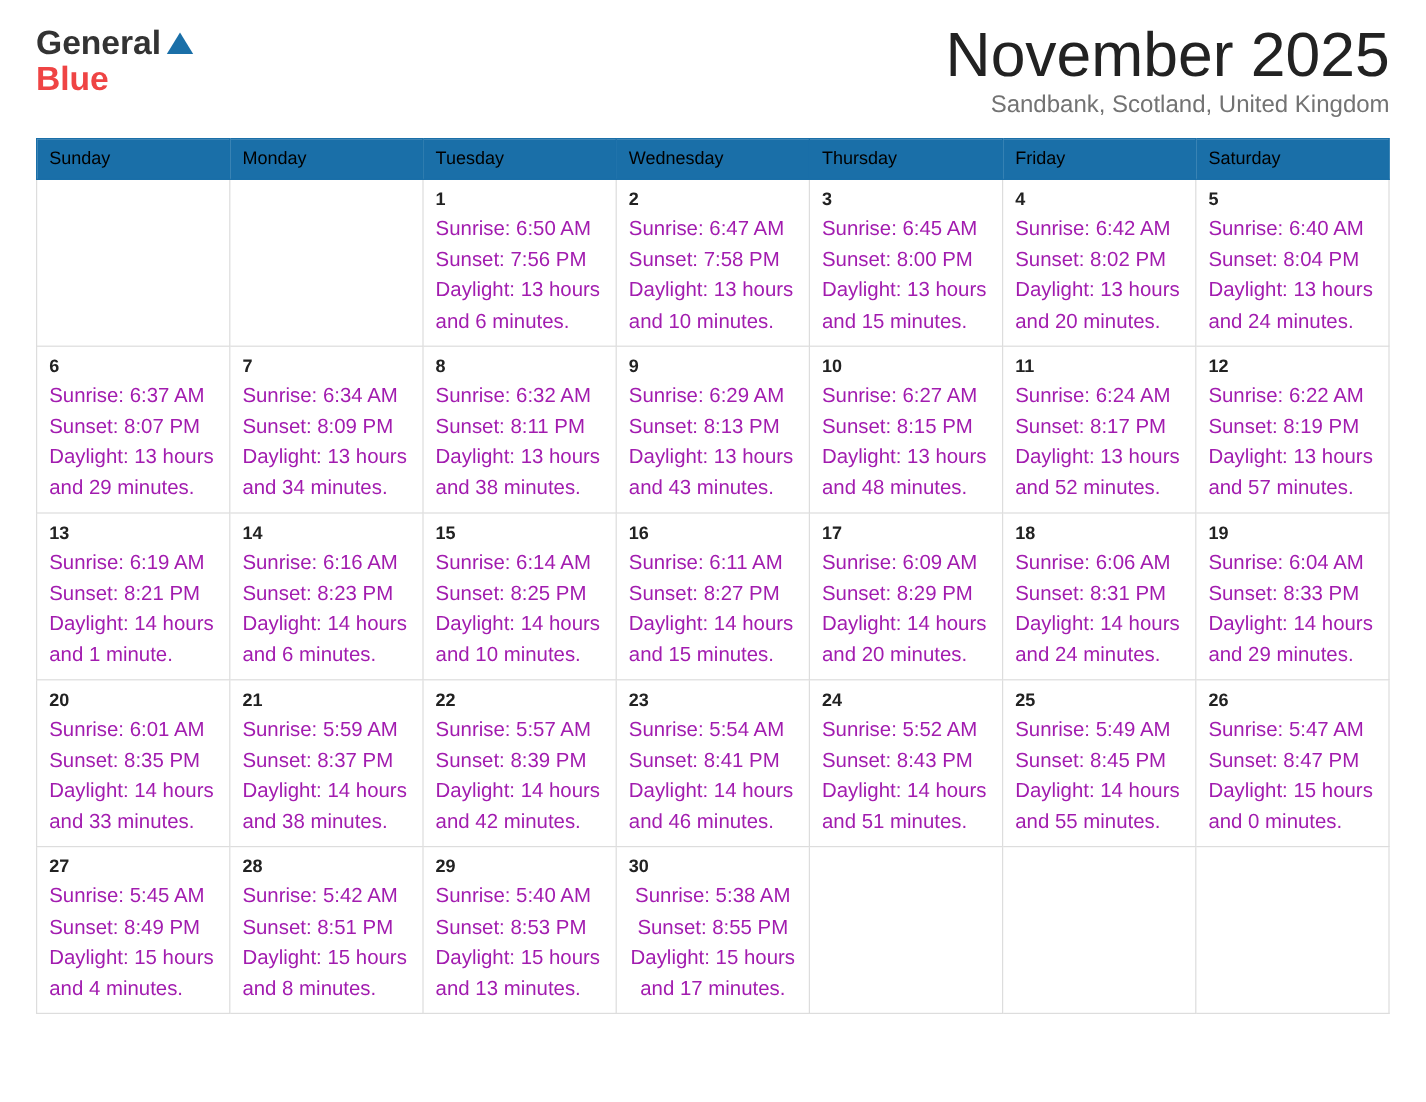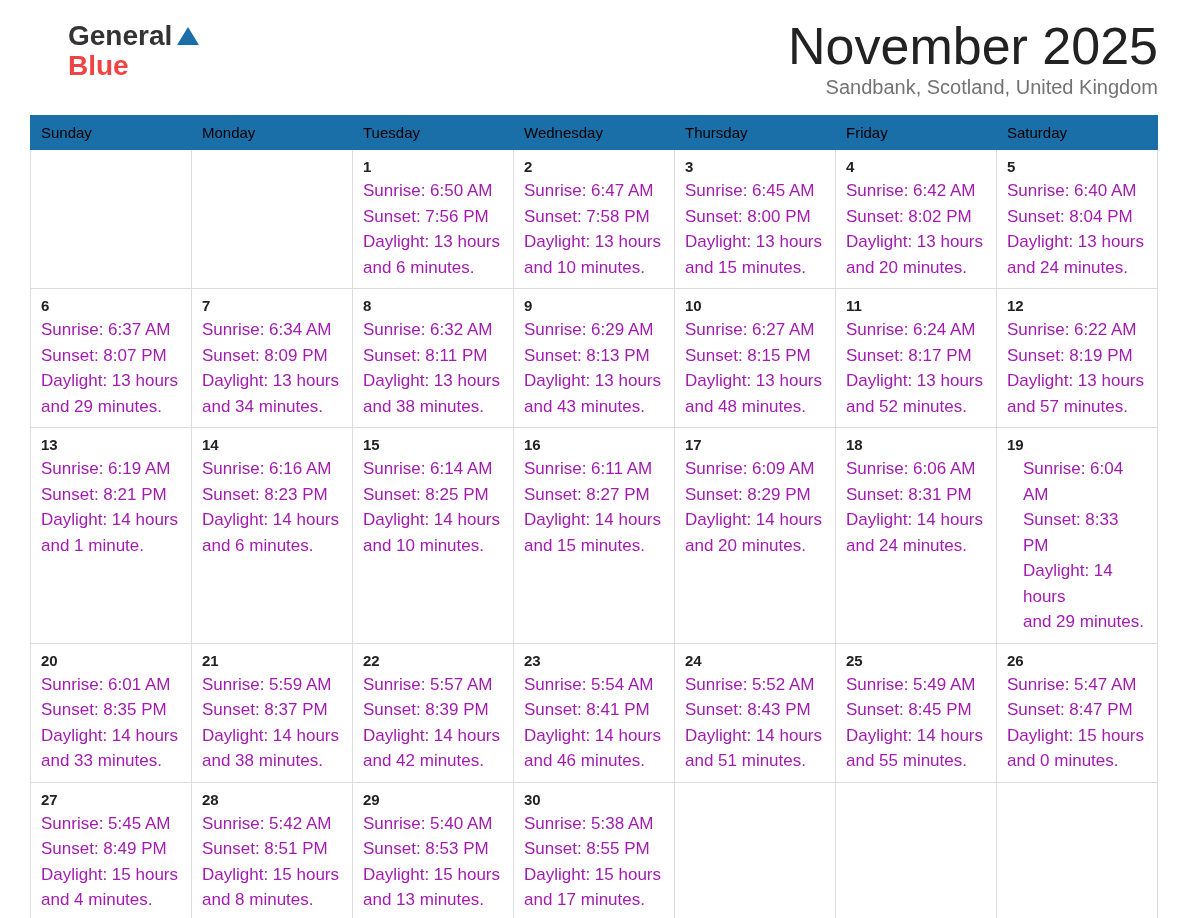--- a/index.html
+++ b/index.html
@@ -76,21 +76,21 @@
     }
     .logo-wrapper {
       display: flex;
       align-items: center;
     }
   </style>
 </head>
 <body>
 
 <div class="header">
-  <div class="logo-wrapper" style="flex-direction: column; align-items: flex-start; margin-left: 38px;">
+  <div class="logo-wrapper" style="flex-direction: column; align-items: flex-start;">
       <div style="display: flex; align-items: center;">
         <span style="font-size: 28px; font-weight: bold; color: rgb(51, 51, 51);">General</span>
         <svg width="26" height="22" viewBox="0 0 26 22" style="margin-left: 3px;">
           <polygon points="13,2 24,20 2,20" fill="#1a6fa8"></polygon>
         </svg>
       </div>
       <span style="font-size: 28px; font-weight: bold; color: #ef4444; display: block; margin-top: -2px;">Blue</span>
     </div>
   <div class="title-block">
     <div class="month-title">November 2025</div>
@@ -239,21 +239,21 @@
         </td>
         <td>
           <span class="day-number">18</span>
           <div class="day-info" style="white-space: pre-line;">Sunrise: 6:06 AM
 Sunset: 8:31 PM
 Daylight: 14 hours
 and 24 minutes.</div>
         </td>
         <td>
           <span class="day-number">19</span>
-          <div class="day-info" style="white-space: pre-line; margin-left: 16px;">Sunrise: 6:04 AM
+          <div class="day-info" style="white-space: pre-line;">Sunrise: 6:04 AM
 Sunset: 8:33 PM
 Daylight: 14 hours
 and 29 minutes.</div>
         </td>
       </tr>
       <tr>
         <td>
           <span class="day-number">20</span>
           <div class="day-info" style="white-space: pre-line;">Sunrise: 6:01 AM
 Sunset: 8:35 PM
@@ -320,21 +320,21 @@
         </td>
         <td>
           <span class="day-number">29</span>
           <div class="day-info" style="white-space: pre-line;">Sunrise: 5:40 AM
 Sunset: 8:53 PM
 Daylight: 15 hours
 and 13 minutes.</div>
         </td>
         <td>
           <span class="day-number">30</span>
-          <div class="day-info" style="white-space: pre-line;">Sunrise: 5:38 AM
+          <div class="day-info" style="white-space: pre-line; text-align: center;">Sunrise: 5:38 AM
 Sunset: 8:55 PM
 Daylight: 15 hours
 and 17 minutes.</div>
         </td>
         <td class="empty-cell"></td>
         <td class="empty-cell"></td>
         <td class="empty-cell"></td>
       </tr>
     </tbody>
 </table>

